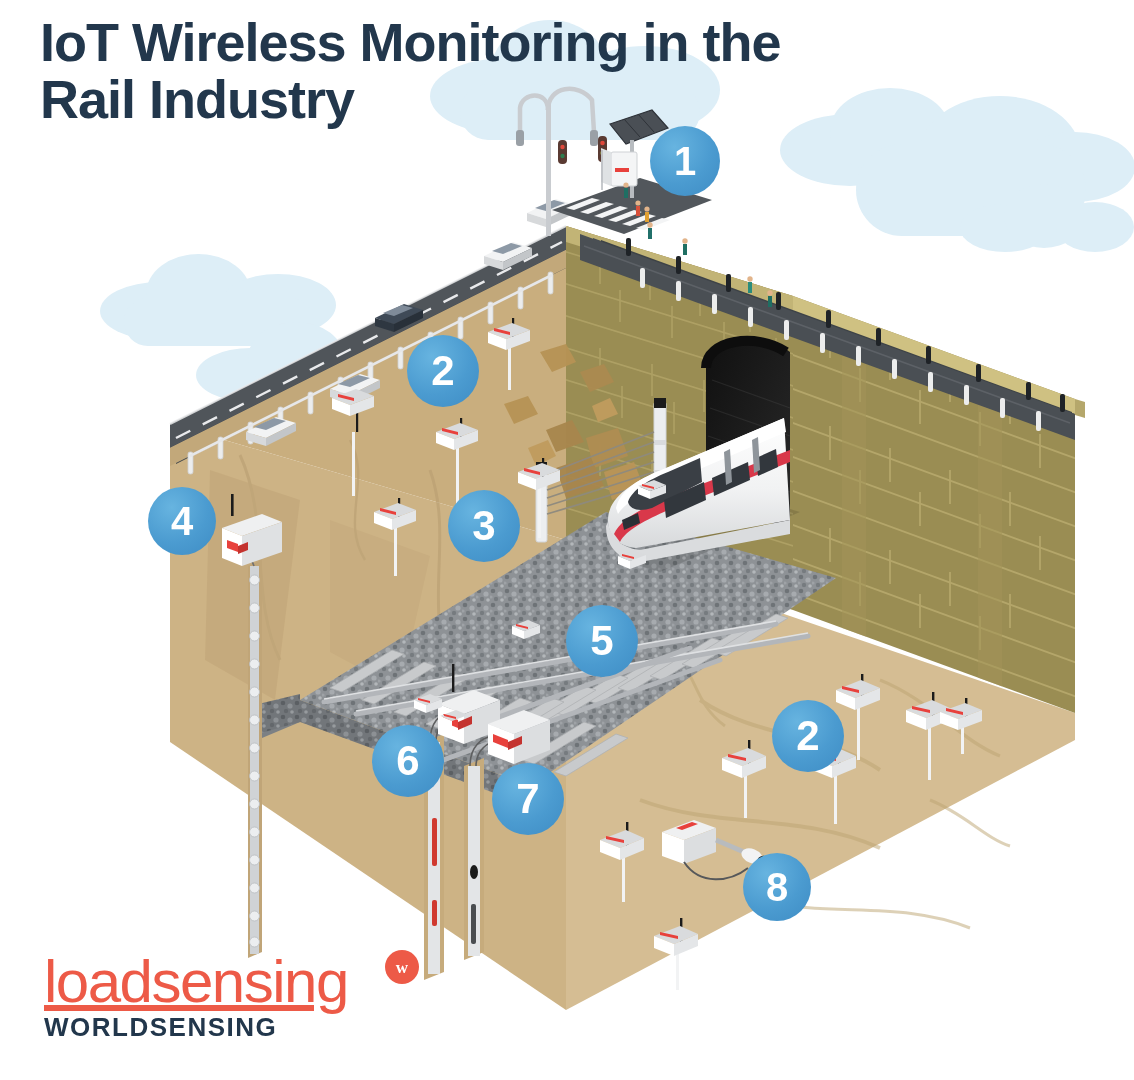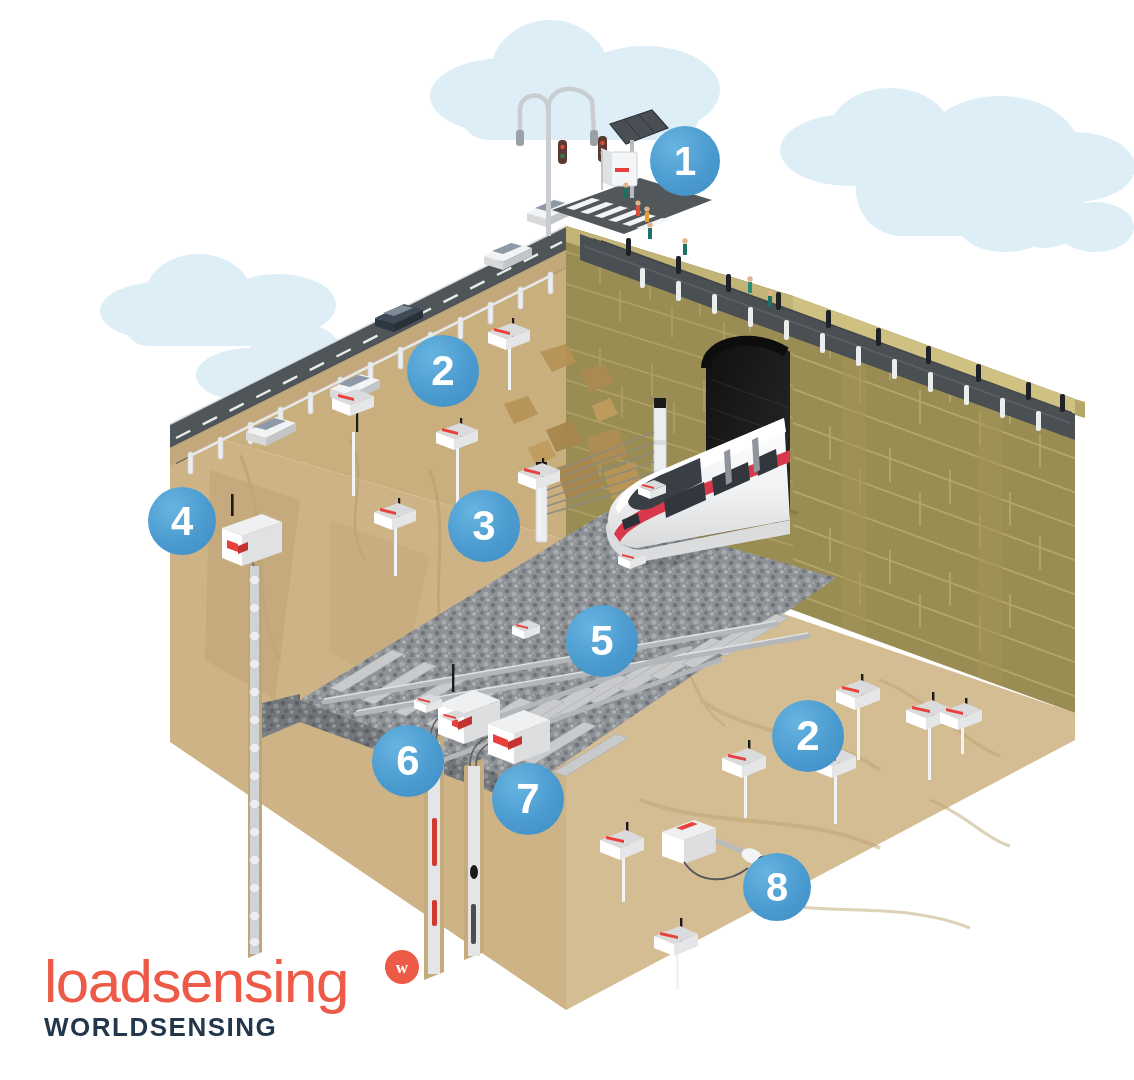--- a/index.html
+++ b/index.html
@@ -18,21 +18,21 @@
 
   
   .cloud{position:absolute;z-index:5;}
   .cloud span{position:absolute;background:#ddeef7;border-radius:50%;display:block;}
 
   
   #logo{position:absolute;left:44px;top:952px;z-index:70;}
   #logo .word{
     font-family:"Liberation Sans",sans-serif;
     font-size:60px;font-weight:normal;color:#ed5a47;letter-spacing:-1.5px;line-height:1;
-    display:inline-block;position:relative;
+    display:inline-block;position:relative;text-decoration:underline;
   }
   #logo .badge{
     position:absolute;right:-34px;top:-6px;width:34px;height:34px;border-radius:50%;
     background:#ed5a47;color:#ffffff;font-size:17px;font-weight:bold;
     display:flex;align-items:center;justify-content:center;line-height:1;
     font-family:"Liberation Serif",serif;
   }
   #logo .sub{
     margin-top:0;font-size:26px;font-weight:bold;color:#22374c;letter-spacing:1.5px;
   }
@@ -79,20 +79,24 @@
     <span style="left:46px;top:6px;width:105px;height:80px;"></span>
     <span style="left:120px;top:26px;width:116px;height:62px;"></span>
     <span style="left:24px;top:50px;width:190px;height:48px;border-radius:26px;"></span>
   </div>
   <div class="cloud" style="left:196px;top:318px;width:230px;height:96px;">
     <span style="left:0px;top:30px;width:110px;height:54px;"></span>
     <span style="left:52px;top:4px;width:96px;height:72px;"></span>
     <span style="left:118px;top:22px;width:104px;height:58px;"></span>
   </div>
 
+  <div id="title">
+    <span class="l">IoT Wireless Monitoring in the</span>
+    <span class="l">Rail Industry</span>
+  </div>
 
   <div id="scene">
   <svg width="1134" height="1080" viewBox="0 0 1134 1080" xmlns="http://www.w3.org/2000/svg">
     <defs>
 
       <pattern id="brick" width="40" height="22" patternUnits="userSpaceOnUse" patternTransform="skewY(26)">
         <rect width="40" height="22" fill="#9a8d53"></rect>
         <path d="M0 0 H40 M0 11 H40 M0 0 V11 M20 11 V22" stroke="#b2a468" stroke-width="1.4" fill="none"></path>
       </pattern>
 

